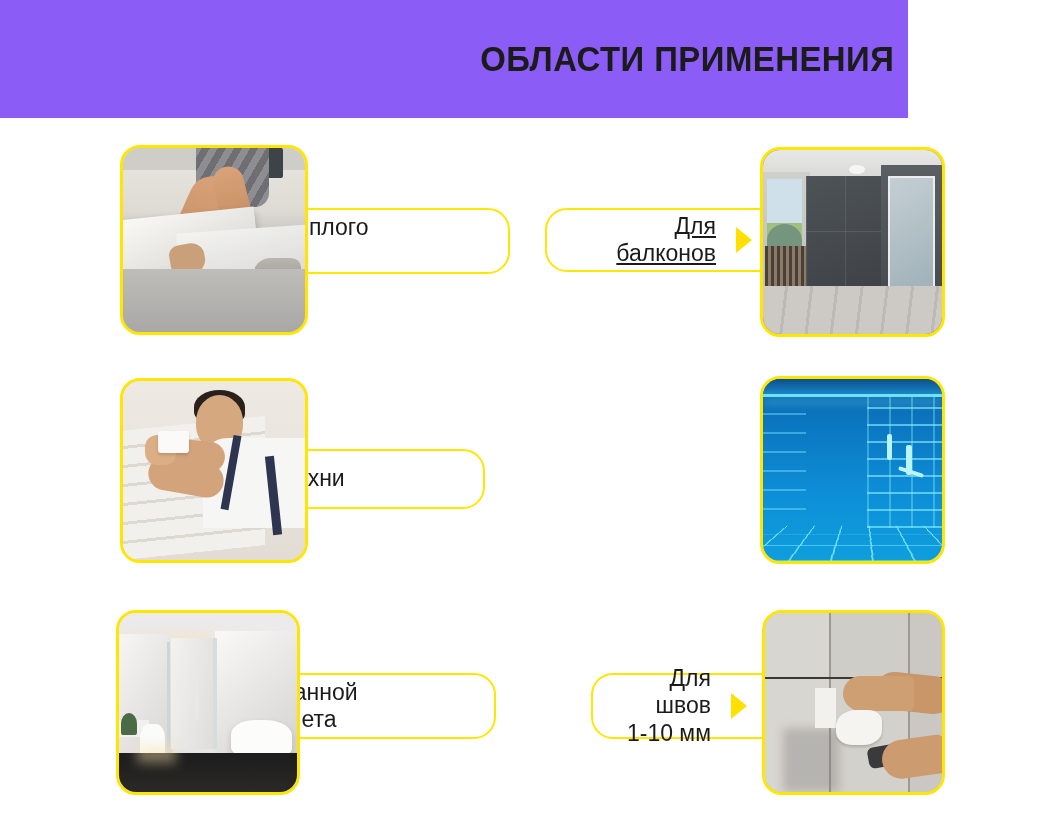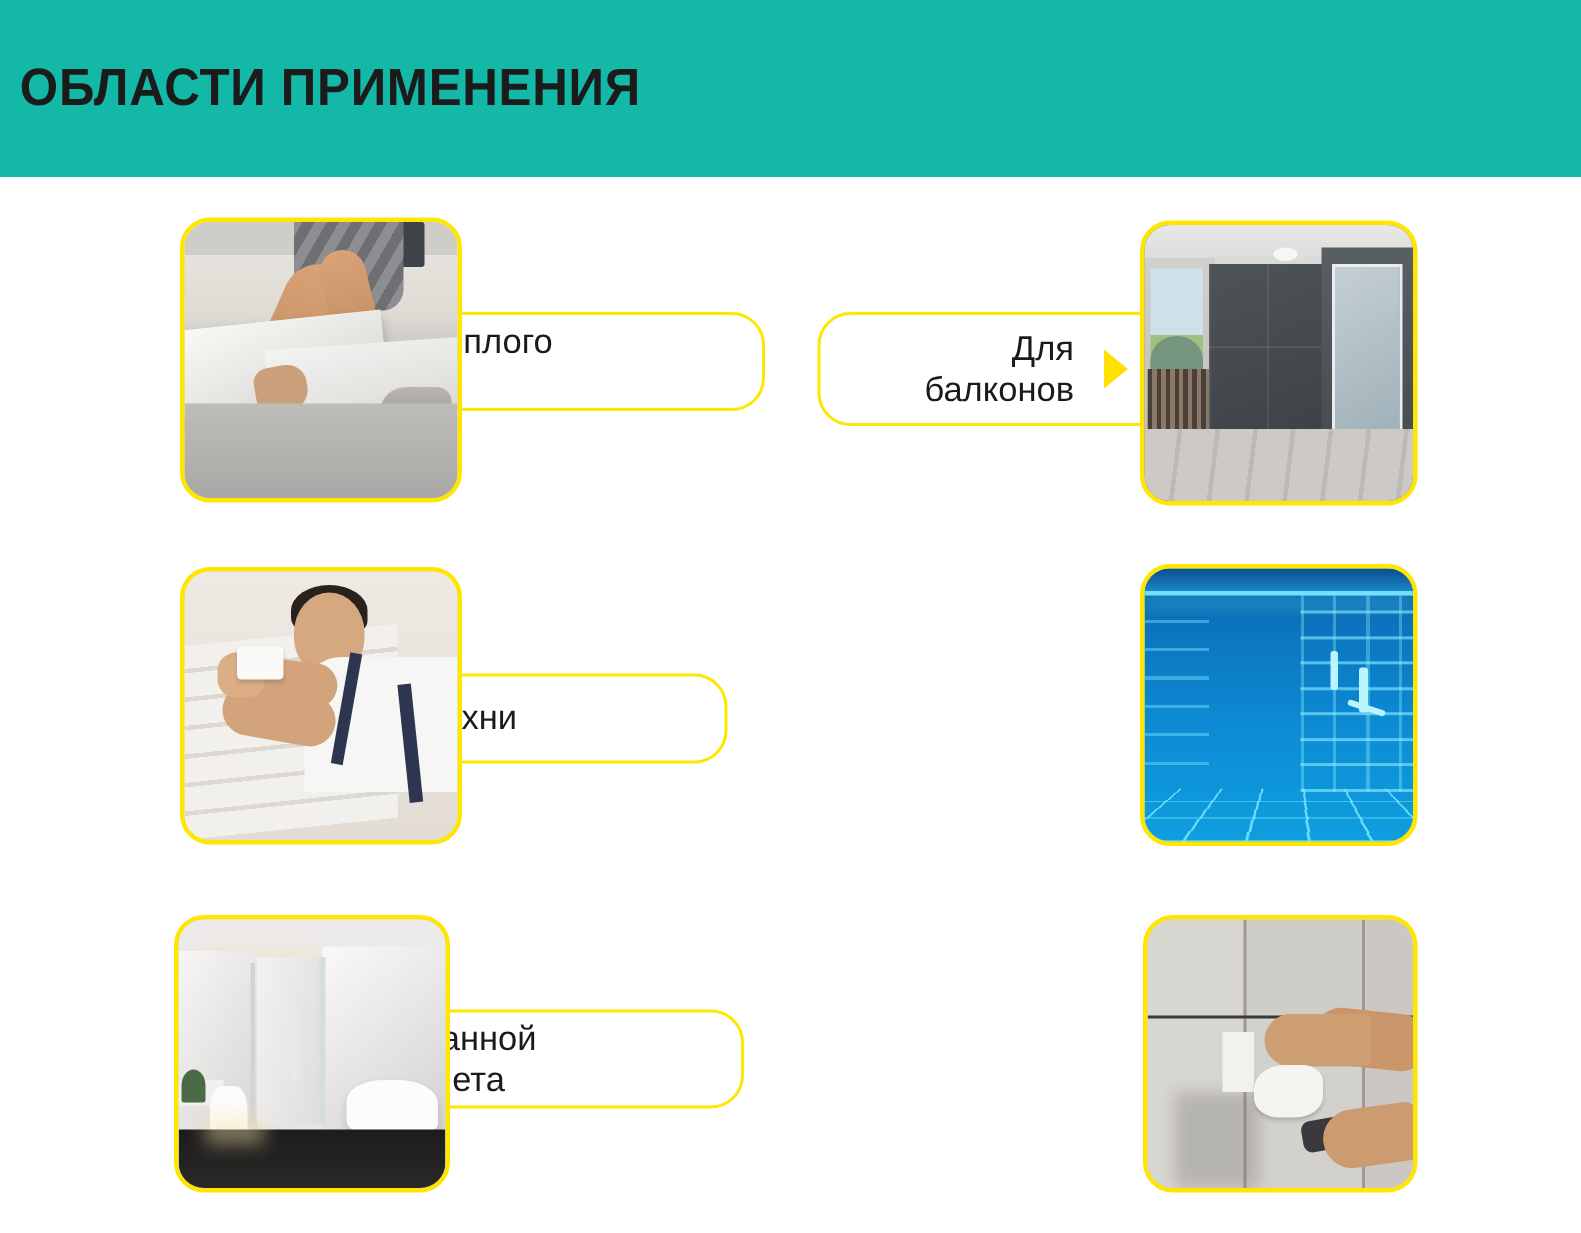--- a/index.html
+++ b/index.html
@@ -6,23 +6,23 @@
   html,body{margin:0;padding:0;}
   body{
     width:1054px;height:822px;
     background:#ffffff;
     font-family:"Liberation Sans","DejaVu Sans",sans-serif;
     overflow:hidden;
     position:relative;
   }
   
   .banner{
-    position:absolute;left:0;top:0;width:1054px;height:118px;
-    background:#14b8a6;
-    display:flex;align-items:center;justify-content:flex-start;
+    position:absolute;left:0;top:0;width:908px;height:118px;
+    background:#8b5cf6;
+    display:flex;align-items:center;justify-content:flex-end;
   }
   .banner-title{
     font-size:35px;
     font-weight:bold;
     letter-spacing:.5px;
     color:#1b1b1b;
     font-family:"Liberation Sans","DejaVu Sans",sans-serif;
     transform:scaleX(.94);
     white-space:nowrap;
   }
@@ -213,21 +213,21 @@
       <div class="arm arm1"></div>
         <div class="arm arm2"></div>
       <div class="board"></div>
         <div class="board2"></div>
       <div class="hand"></div>
         <div class="shoe"></div>
       <div class="refl"></div>
     </div>
   </div>
 
-  <div class="pill right-col" style="left:545px;top:90px;width:225px;height:76px;">
+  <div class="pill right-col" style="left:545px;top:90px;width:225px;height:64px;text-decoration:underline;">
     <span class="txt">Для балконов</span>
     <span class="tri tri-right"></span>
   </div>
   <div class="card" style="left:760px;top:29px;width:185px;height:190px;">
     <div class="photo ph-balcony">
       <div class="ceil"></div>
         <div class="spot"></div>
       <div class="wallL"></div>
         <div class="view"></div>
         <div class="hill"></div>
@@ -291,20 +291,25 @@
       <div class="shower"></div>
       <div class="vanity"></div>
         <div class="plant"></div>
       <div class="wc"></div>
         <div class="tub"></div>
       <div class="floor"></div>
         <div class="glow"></div>
     </div>
   </div>
 
+  <div class="pill right-col" style="left:591px;top:555px;width:174px;height:66px;">
+    <span class="txt">Для швов
+1-10 мм</span>
+    <span class="tri tri-right"></span>
+  </div>
   <div class="card" style="left:762px;top:492px;width:183px;height:185px;">
     <div class="photo ph-grout">
       <div class="tileA"></div>
         <div class="tileB"></div>
         <div class="tileC"></div>
         <div class="tileD"></div>
       <div class="jv" style="left:36%;"></div>
       <div class="jv" style="left:81%;"></div>
       <div class="jh" style="top:36%;"></div>
       <div class="shadow"></div>

